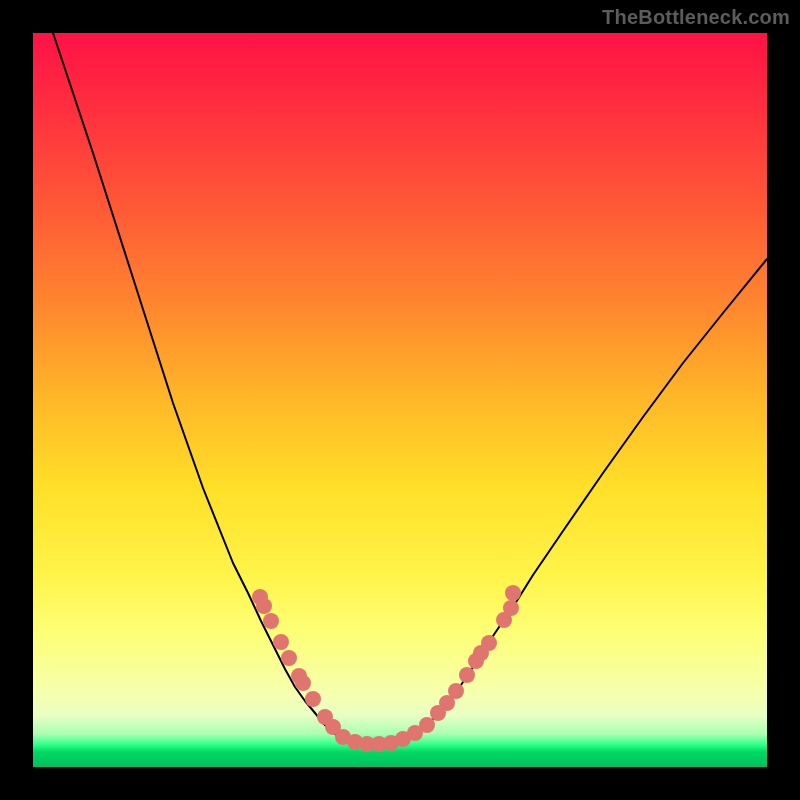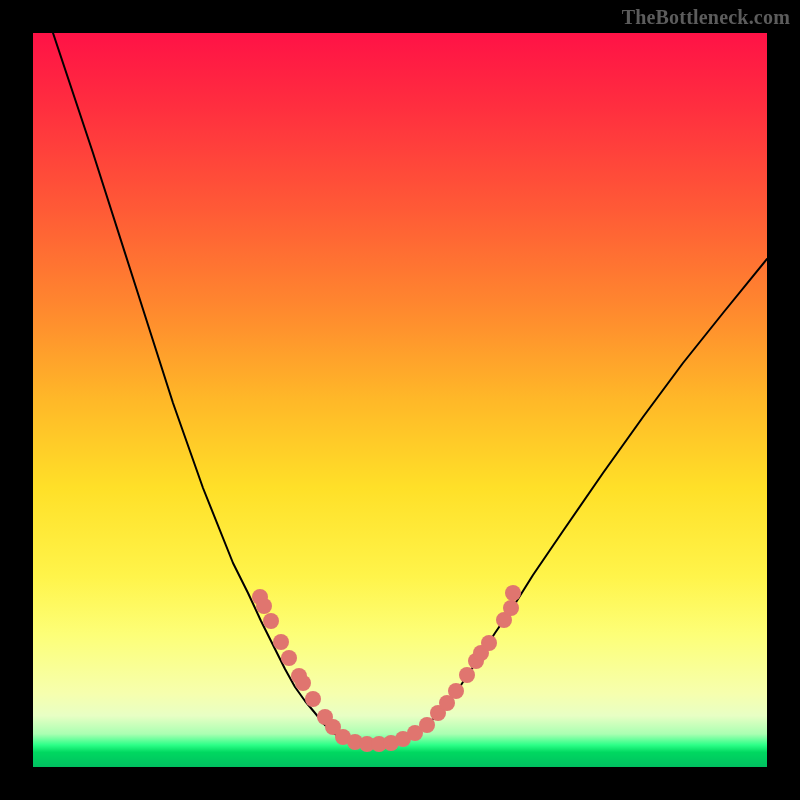--- a/index.html
+++ b/index.html
@@ -47,21 +47,21 @@
     left: 0;
     top: 0;
     width: 734px;
     height: 734px;
     overflow: visible;
   }
   .watermark {
     position: absolute;
     top: 6px;
     right: 10px;
-    font-family: Liberation Serif, serif;
+    font-family: Liberation Sans, sans-serif;
     font-size: 20px;
     font-weight: 600;
     color: #5c5c5c;
     letter-spacing: 0.2px;
   }
 </style>
 </head>
 <body>
 
 <div class="stage">

